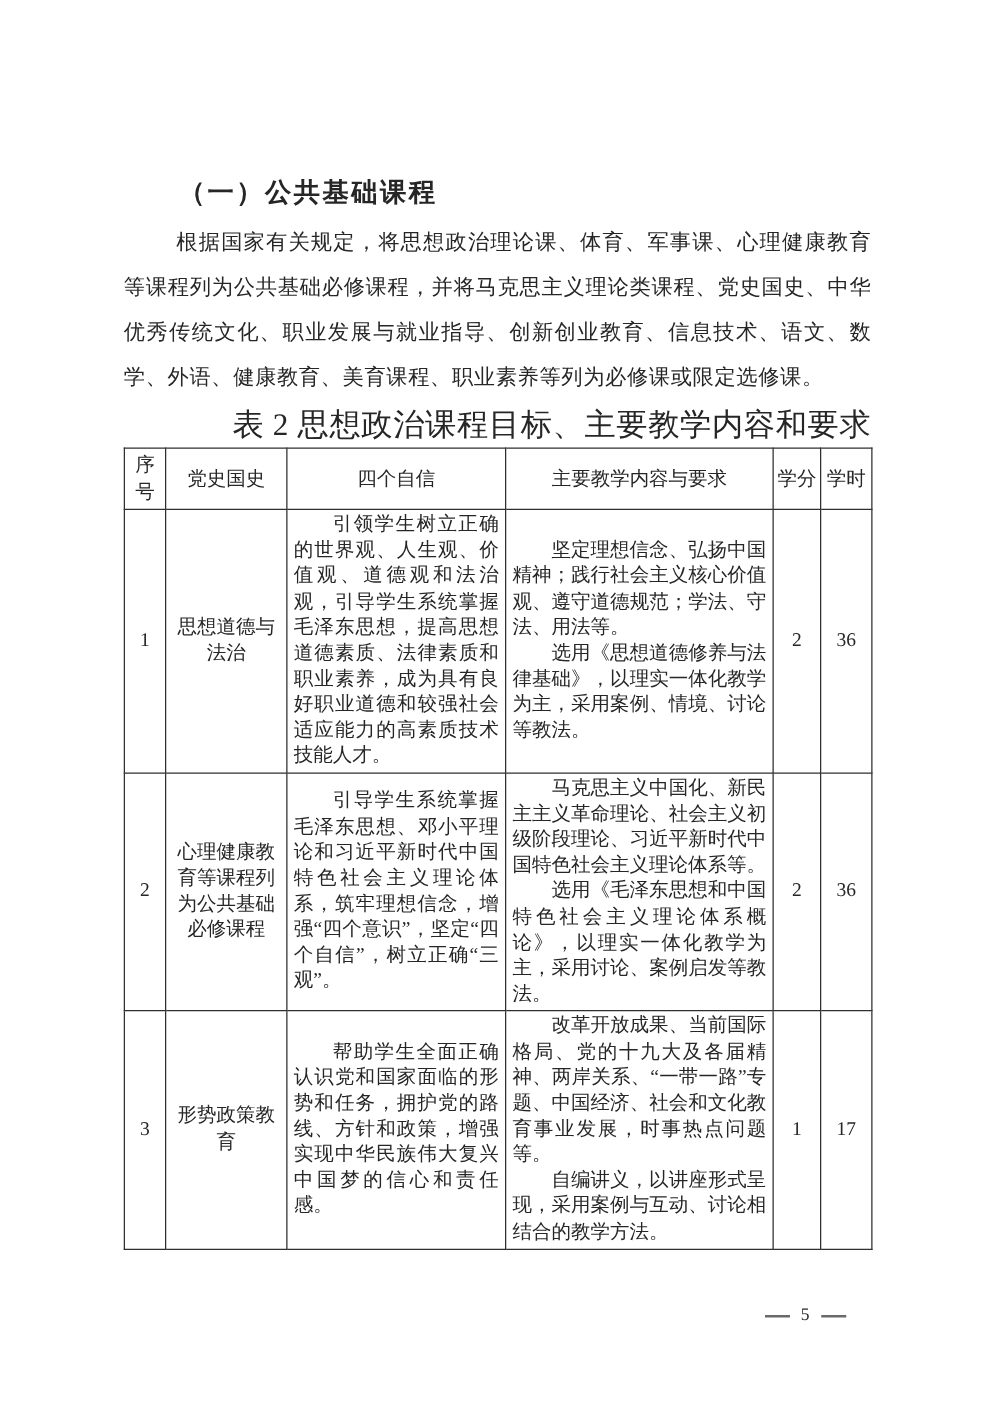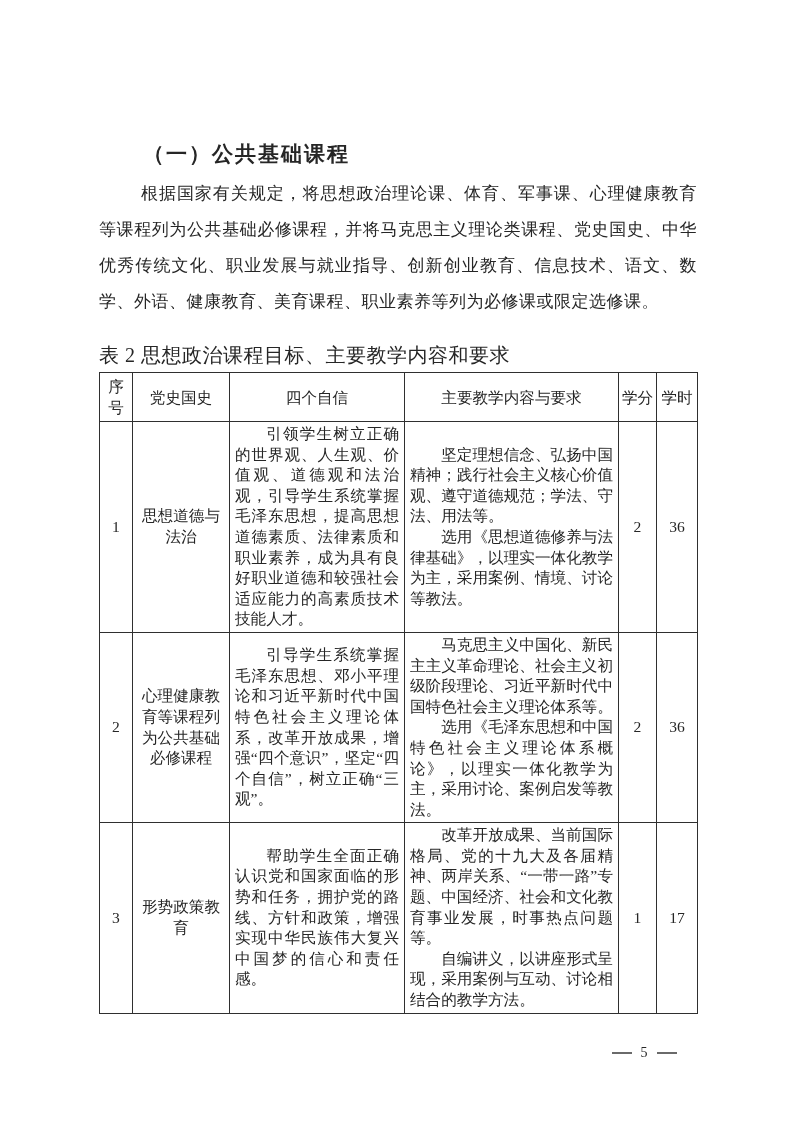--- a/index.html
+++ b/index.html
@@ -11,22 +11,22 @@
   .content { position:absolute; left:99px; top:140px; width:598px; }
   .heading {
     font-size:21px; font-weight:bold; line-height:28px;
     padding-left:44px; letter-spacing:2px; margin:0 0 8px 0;
   }
   .intro {
     font-size:17px; line-height:36px; margin:0;
     text-align:justify; text-indent:42px; letter-spacing:0.5px;
   }
   .caption {
-    text-align:left; font-size:20px; line-height:26px;
-    margin:22px 0 4px 0; letter-spacing:0.5px;
+    text-align:right; font-size:25px; line-height:26px;
+    margin:8px 0 4px 0; letter-spacing:0.5px;
   }
   table.course-table {
     border-collapse:collapse; width:598px; table-layout:fixed;padding-left:36px;
   }
   table.course-table th, table.course-table td {
     border:1.5px solid #2f2f2f; padding:2px 5px; vertical-align:middle;
     font-size:15.6px; line-height:20.6px;
   }
   table.course-table th {
     font-weight:normal; text-align:center; padding:3px 2px; line-height:21px;
@@ -87,21 +87,21 @@
             <p class="cp">坚定理想信念、弘扬中国精神；践行社会主义核心价值观、遵守道德规范；学法、守法、用法等。</p>
             <p class="cp">选用《思想道德修养与法律基础》，以理实一体化教学为主，采用案例、情境、讨论等教法。</p>
           </td>
           <td class="cell-center">2</td>
           <td class="cell-center">36</td>
         </tr>
         <tr class="r1">
           <td class="cell-center">2</td>
           <td class="cell-name">心理健康教育等课程列为公共基础必修课程</td>
           <td>
-              <p class="cp">引导学生系统掌握毛泽东思想、邓小平理论和习近平新时代中国特色社会主义理论体系，改革开放成果，增强“四个意识”，坚定“四个自信”，树立正确“三观”。</p>
+              <p class="cp">引导学生系统掌握毛泽东思想、邓小平理论和习近平新时代中国特色社会主义理论体系，筑牢理想信念，增强“四个意识”，坚定“四个自信”，树立正确“三观”。</p>
             </td>
           <td>
             <p class="cp">马克思主义中国化、新民主主义革命理论、社会主义初级阶段理论、习近平新时代中国特色社会主义理论体系等。</p>
             <p class="cp">选用《毛泽东思想和中国特色社会主义理论体系概论》，以理实一体化教学为主，采用讨论、案例启发等教法。</p>
           </td>
           <td class="cell-center">2</td>
           <td class="cell-center">36</td>
         </tr>
         <tr class="r2">
           <td class="cell-center">3</td>

